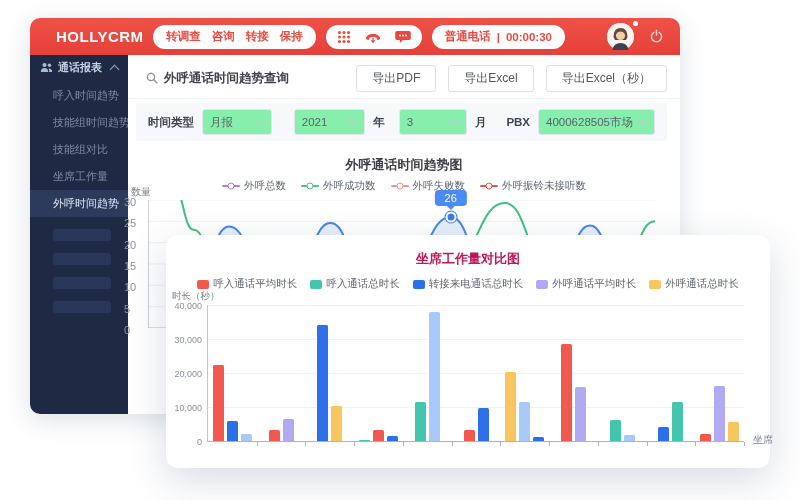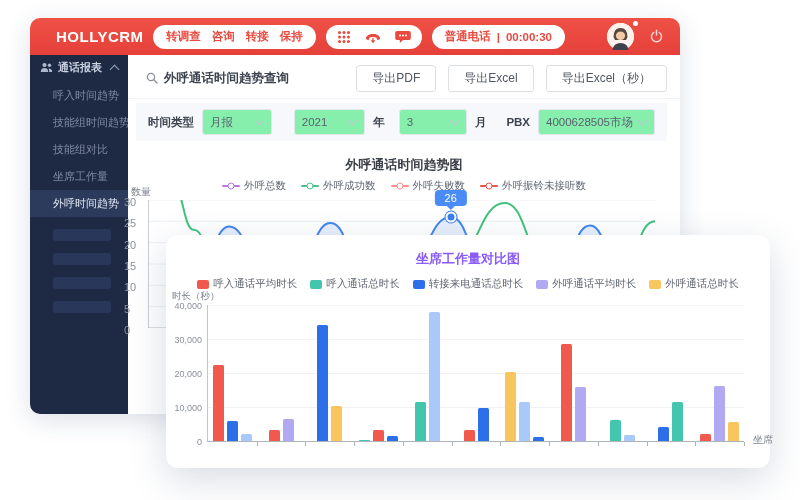--- a/index.html
+++ b/index.html
@@ -61,21 +61,21 @@
   .axis-name-y{position:absolute;left:-17px;top:-15px;font-size:10px;color:#7c828d;white-space:nowrap}
   .tooltip{position:absolute;transform:translateX(-50%);background:#4a8bf5;color:#fff;font-size:11px;
            padding:2px 10px;border-radius:4px;white-space:nowrap}
   .tooltip:after{content:"";position:absolute;left:50%;bottom:-4px;transform:translateX(-50%);
            border:4px solid transparent;border-top-color:#4a8bf5;border-bottom:none}
   .ldot{position:absolute;width:7px;height:7px;border-radius:50%;background:#3d7eea;border:2px solid #fff;
         box-shadow:0 0 0 1px #3d7eea;transform:translate(-50%,-50%)}
   
   .card{position:absolute;left:166px;top:235px;width:604px;height:233px;background:#fff;border-radius:12px;
         box-shadow:0 12px 38px rgba(40,60,100,.18);z-index:2}
-  .card-title{position:absolute;top:15px;left:0;right:0;text-align:center;font-size:13px;font-weight:bold;color:#8b5cf6}
+  .card-title{position:absolute;top:15px;left:0;right:0;text-align:center;font-size:13px;font-weight:bold;color:#be185d}
   .bar-legend{position:absolute;top:42px;left:0;right:0;display:flex;justify-content:center;gap:13px;
               font-size:10.5px;color:#5f6672}
   .b-item{display:flex;align-items:center;gap:4px;cursor:pointer}
   .bmark{width:12px;height:9px;border-radius:2px}
   .bar-plot{position:absolute;left:41px;top:70px;width:536px;height:136px;
             border-left:1px solid #c2c7cf;border-bottom:1px solid #aeb3bc}
   .bgrid{position:absolute;left:0;right:0;height:1px;background:#f0f2f6}
   .bar-ytick{position:absolute;left:-38px;width:32px;text-align:right;font-size:9px;color:#8a909b}
   .bar-axis-name{position:absolute;left:-36px;top:-15px;font-size:9.5px;color:#7c828d;white-space:nowrap}
   .bar-xname{position:absolute;left:calc(100% + 9px);bottom:-6px;font-size:10px;color:#7c828d;white-space:nowrap}

